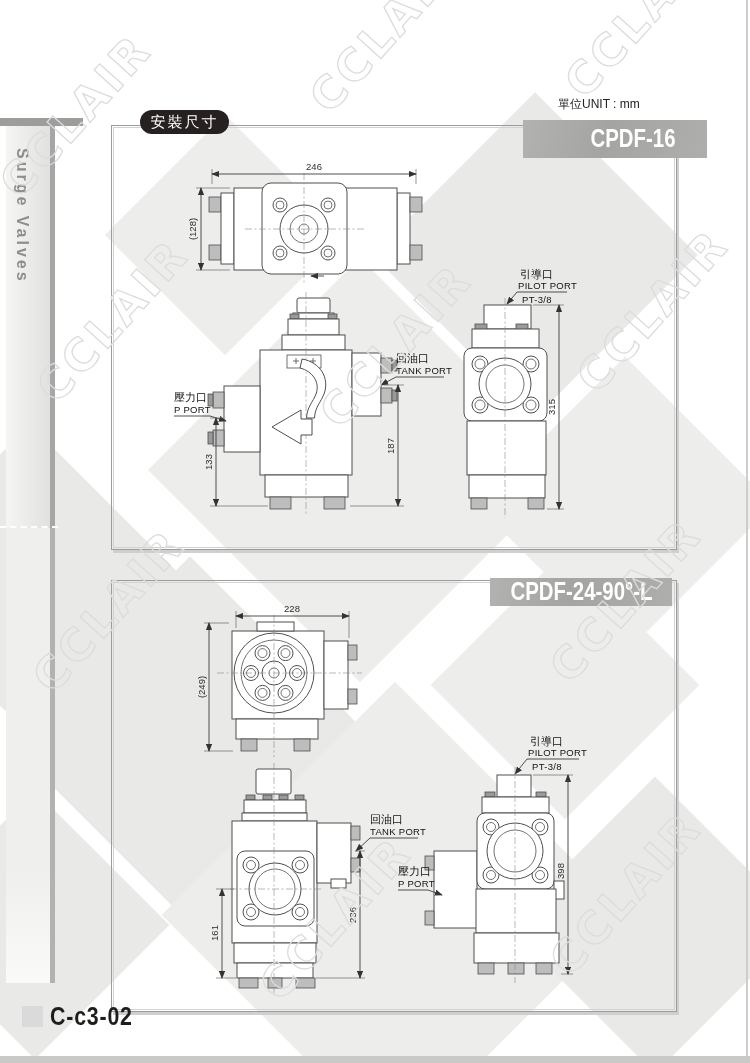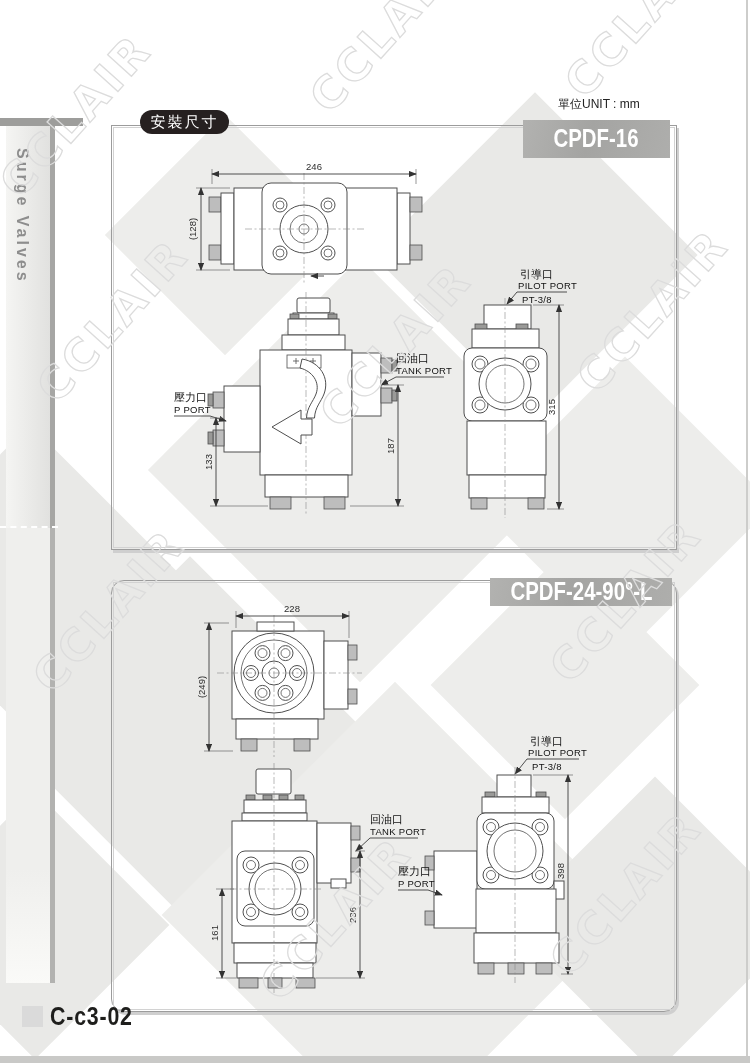--- a/index.html
+++ b/index.html
@@ -30,28 +30,28 @@
   .pill{position:absolute;left:140px;top:110px;width:89px;height:24px;border-radius:13px;
         background:#262020;z-index:6;display:flex;align-items:center;justify-content:center;
         color:#fff;font-weight:normal;font-size:15px;letter-spacing:2px;}
   .hdr-en{position:absolute;left:238px;top:110px;z-index:5;background:#fff;padding:1px 8px 3px 3px;
           font-weight:bold;font-size:15.5px;letter-spacing:1.8px;color:#262020;}
   .unit{position:absolute;left:558px;top:96px;z-index:5;font-size:12px;color:#222;}
 
   .panel{position:absolute;border:1px solid #9c9c9c;box-shadow:2px 3px 0 #cfcfcf;z-index:1;}
   .panel::after{content:"";position:absolute;inset:1px;border:1px solid #d2d2d2;pointer-events:none;}
   .panel1{left:111px;top:125px;width:564px;height:423px;}
-  .panel2{left:111px;top:580px;width:564px;height:430px;border-radius:13px;}
+  .panel2{left:111px;top:580px;width:564px;height:430px;}
   .panel svg{position:absolute;left:0;top:0;}
 
   .model-label{position:absolute;z-index:6;display:flex;align-items:center;justify-content:center;
         background:linear-gradient(105deg,#b2b2b0 0%,#a4a4a2 45%,#aeaeac 100%);}
   .model-label span{color:#fff;font-weight:bold;font-size:24px;letter-spacing:0;
         transform:scaleX(.85) scaleY(1.05);display:inline-block;white-space:nowrap;}
-  .label1{left:523px;top:120px;width:147px;height:38px;}
+  .label1{left:523px;top:120px;width:147px;height:38px;padding-left:37px;}
   .label2{left:490px;top:578px;width:182px;height:28px;}
 
   .foot-sq{position:absolute;left:22px;top:1006px;width:21px;height:21px;background:#dadada;z-index:2;}
   .doc-code{position:absolute;left:50px;top:1001px;z-index:2;font-weight:bold;font-size:26px;
             color:#1e1e1c;transform:scaleX(.82);transform-origin:left center;letter-spacing:1px;}
   .bottom-bar{position:absolute;left:0;top:1056px;width:750px;height:7px;background:#c9c9c7;z-index:2;}
   .page-edge{position:absolute;right:2px;top:0;width:2px;height:1056px;background:#cdcdcb;z-index:1;}
 
   
   svg text{font-family:"Liberation Sans",sans-serif;}

